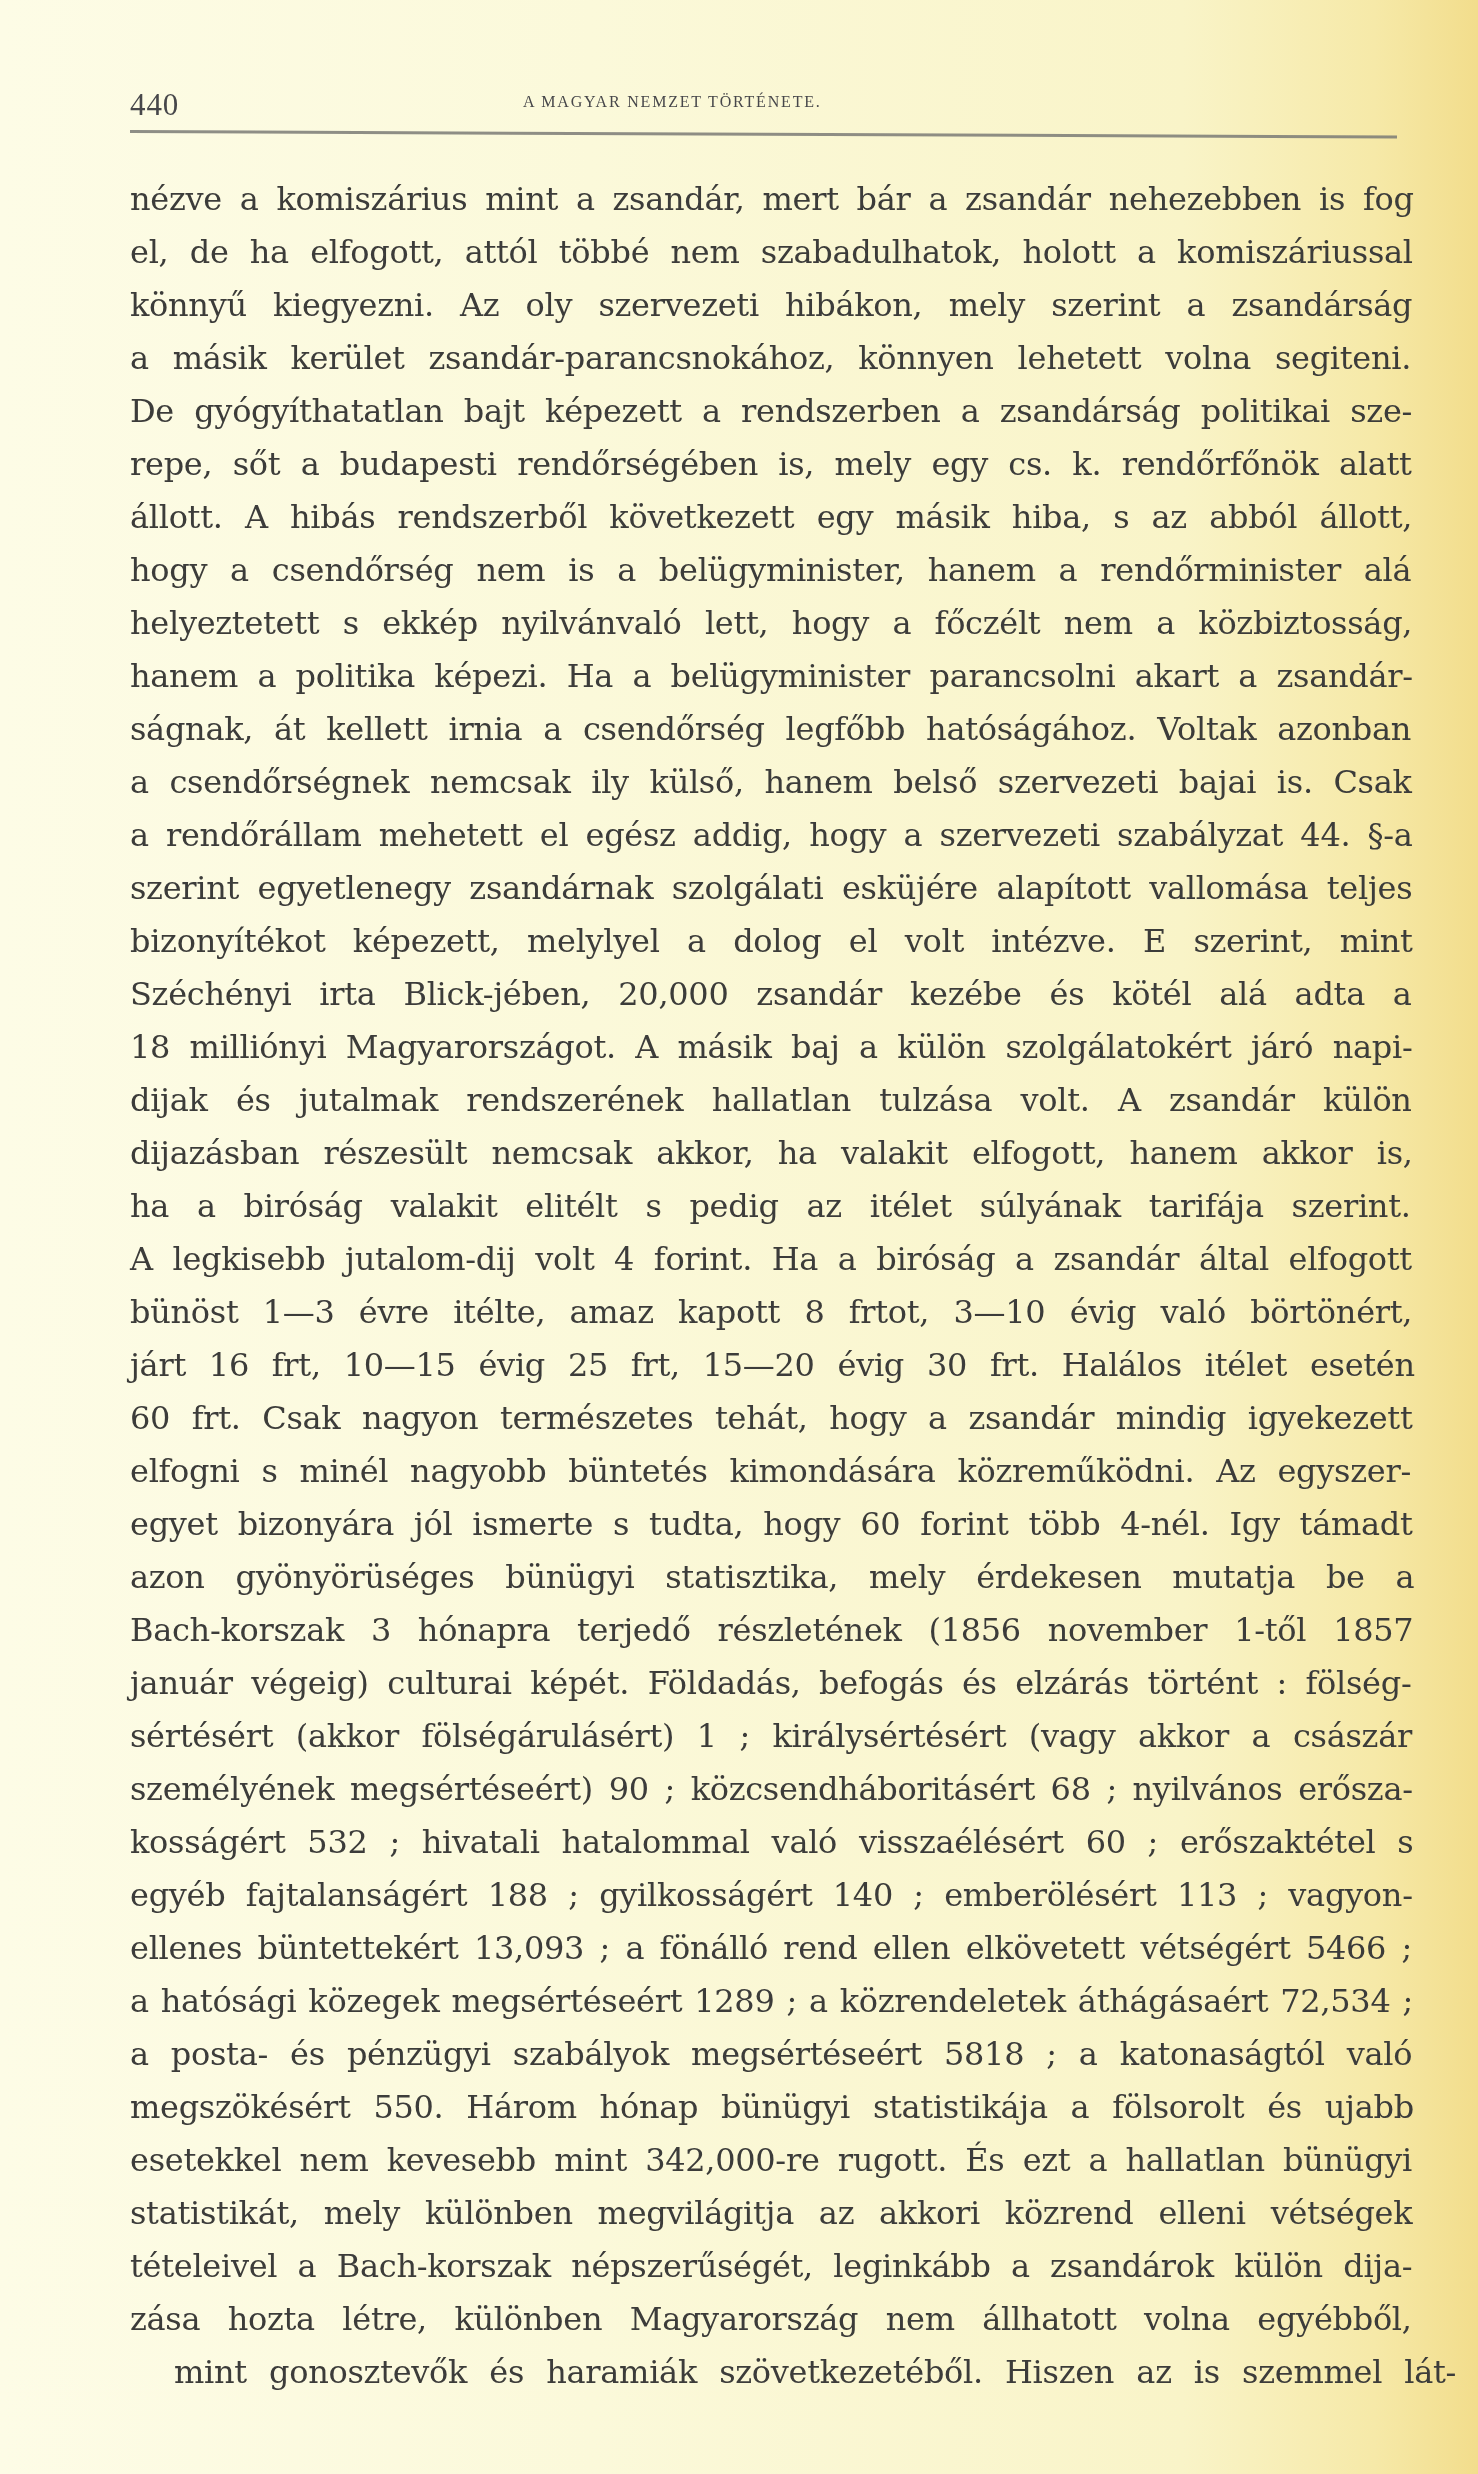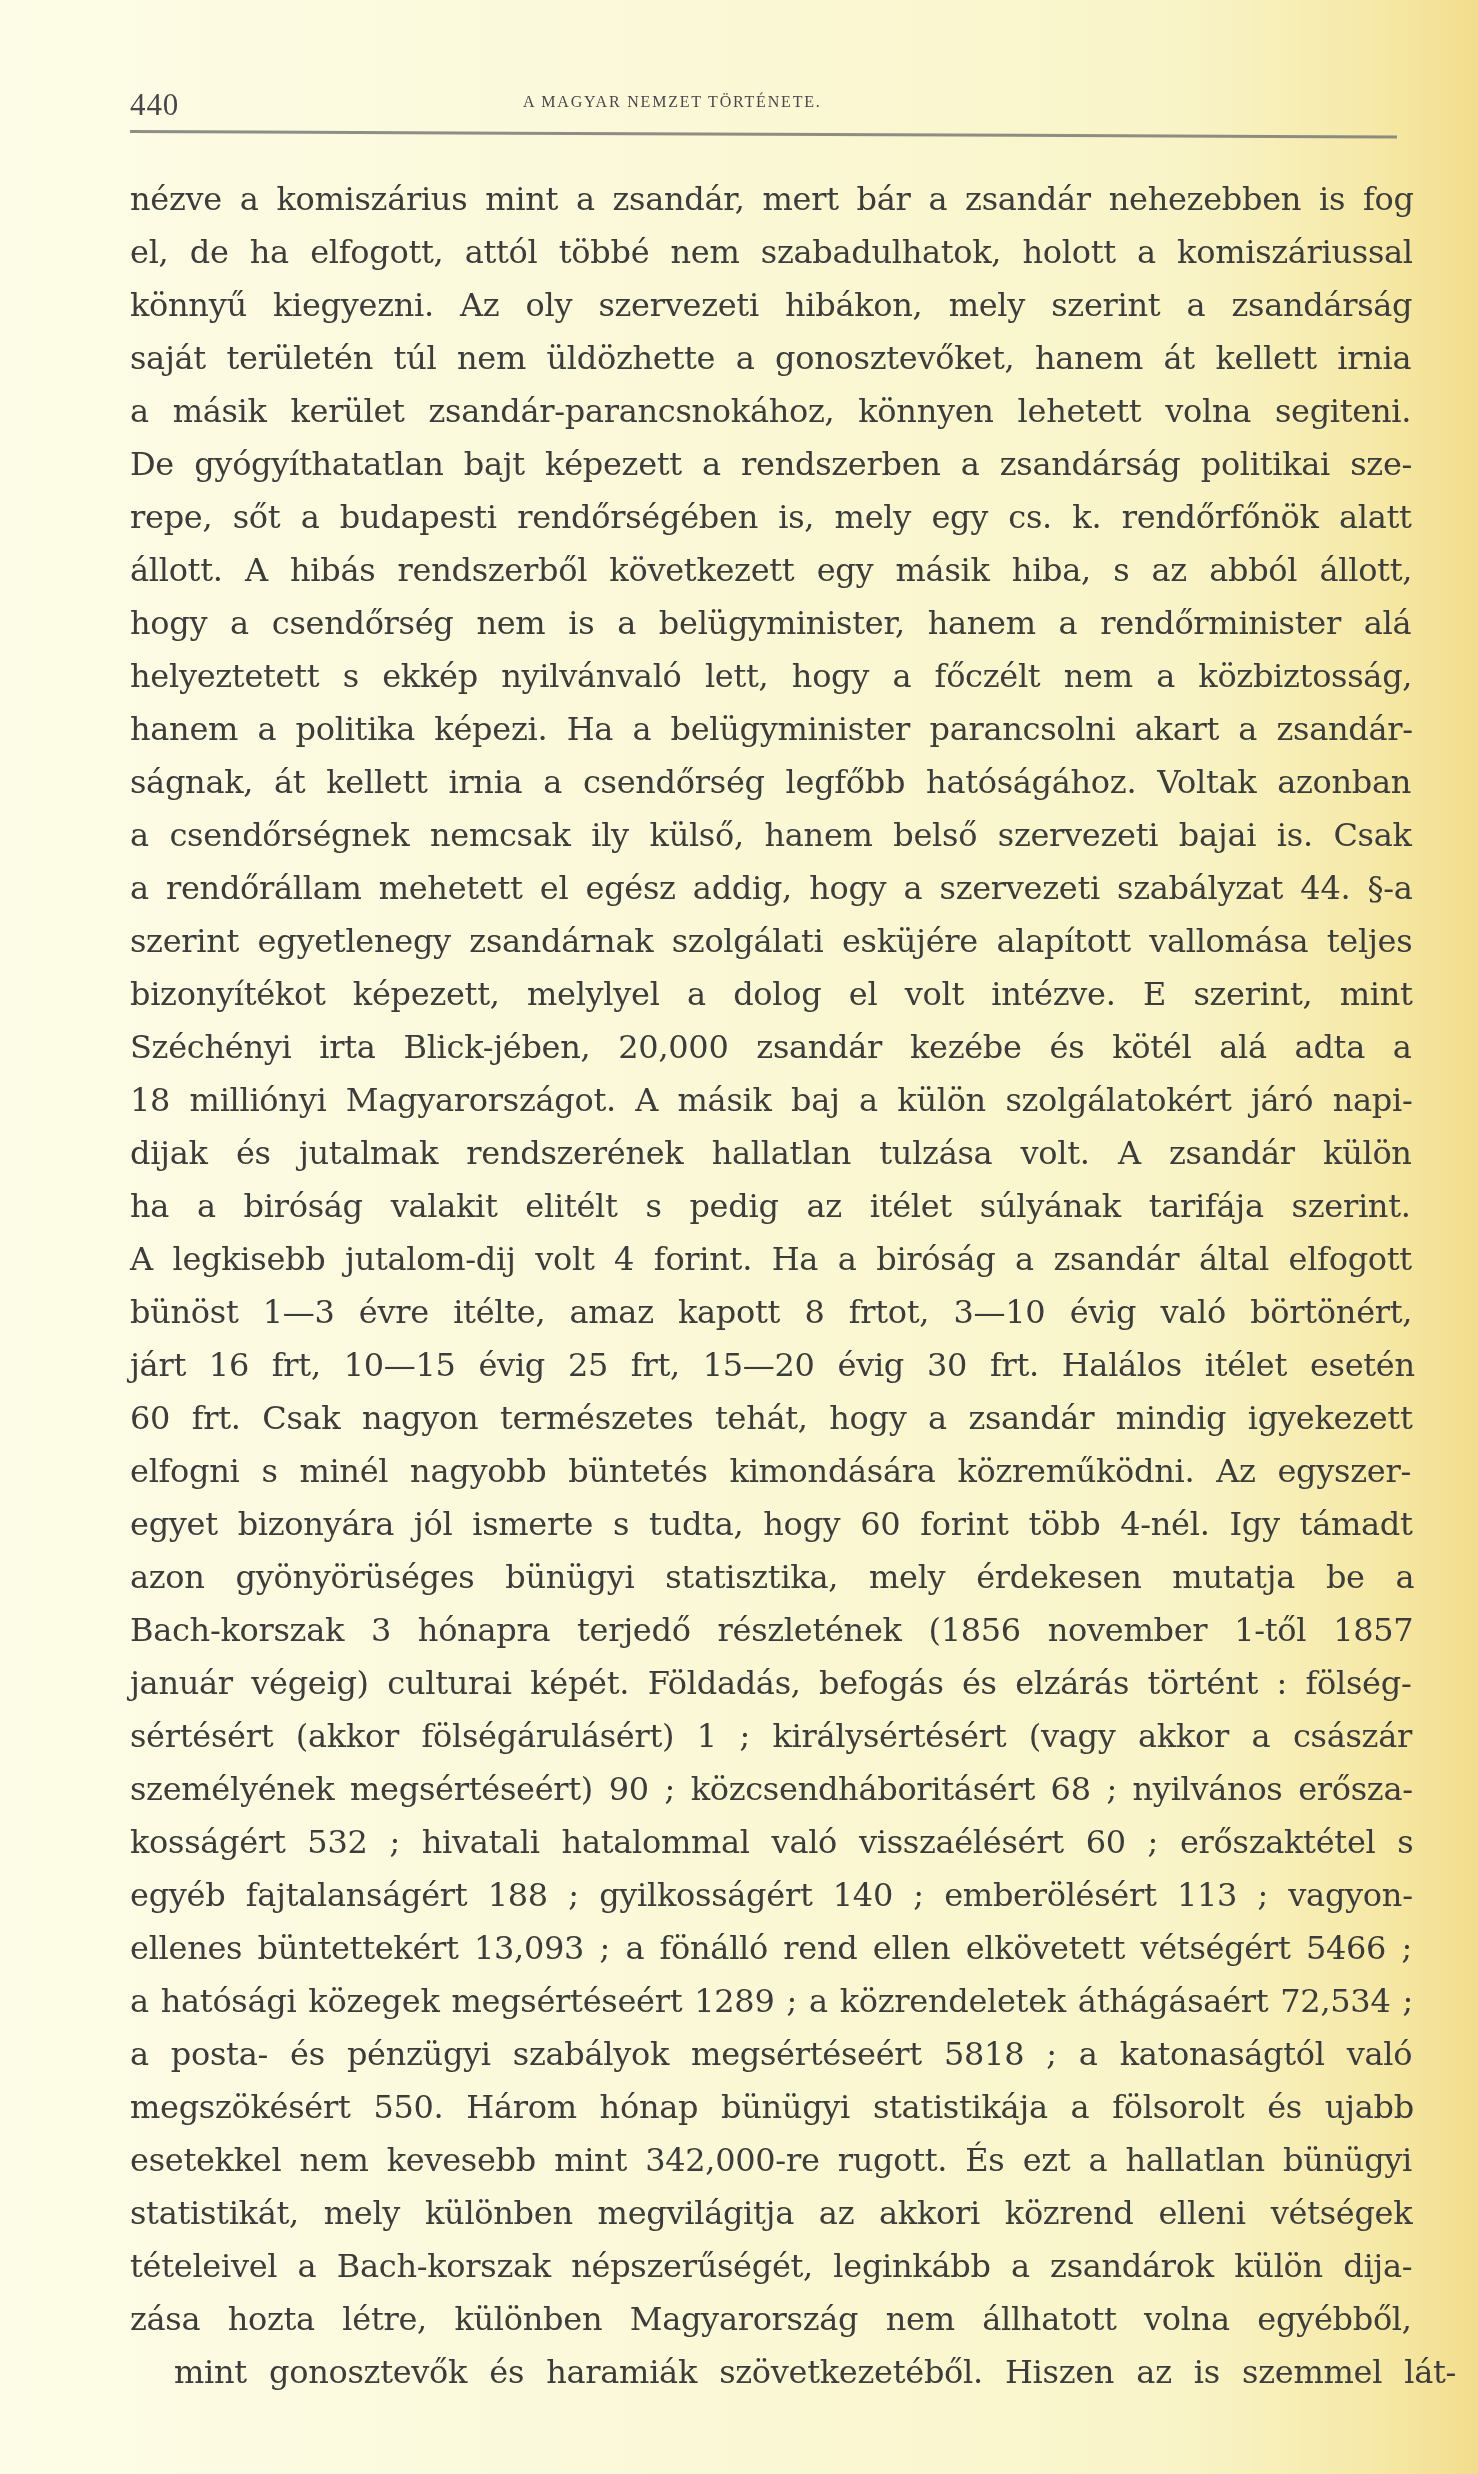--- a/index.html
+++ b/index.html
@@ -89,36 +89,36 @@
   <div class="running-head">
     <span class="page-number">440</span>
     <span class="header-title">A MAGYAR NEMZET TÖRTÉNETE.</span>
   </div>
   <div class="header-rule"></div>
 
   <div class="body-text" id="body-text">
       <span class="line" style="white-space: nowrap; display: block; width: 1279px; word-spacing: 8px; text-align: left; text-align-last: left;">nézve a komiszárius mint a zsandár, mert bár a zsandár nehezebben is fog</span>
       <span class="line" style="white-space: nowrap; display: block; width: 1279px; word-spacing: 11.4px; text-align: left; text-align-last: left;">el, de ha elfogott, attól többé nem szabadulhatok, holott a komiszáriussal</span>
       <span class="line" style="white-space: nowrap; display: block; width: 1279px; word-spacing: 16.3px; text-align: left; text-align-last: left;">könnyű kiegyezni. Az oly szervezeti hibákon, mely szerint a zsandárság</span>
-      <span class="line" style="white-space: nowrap; display: block; width: 1279px; word-spacing: 10.7px; text-align: left; text-align-last: left;">saját területén túl nem üldözhette a gonosztevőket, hanem át kellett irnia</span>
       <span class="line" style="white-space: nowrap; display: block; width: 1279px; word-spacing: 14px; text-align: left; text-align-last: left;">a másik kerület zsandár-parancsnokához, könnyen lehetett volna segiteni.</span>
       <span class="line" style="white-space: nowrap; display: block; width: 1279px; word-spacing: 10.3px; text-align: left; text-align-last: left;">De gyógyíthatatlan bajt képezett a rendszerben a zsandárság politikai sze-</span>
       <span class="line" style="white-space: nowrap; display: block; width: 1279px; word-spacing: 10.5px; text-align: left; text-align-last: left;">repe, sőt a budapesti rendőrségében is, mely egy cs. k. rendőrfőnök alatt</span>
       <span class="line" style="white-space: nowrap; display: block; width: 1279px; word-spacing: 12.4px; text-align: left; text-align-last: left;">állott. A hibás rendszerből következett egy másik hiba, s az abból állott,</span>
       <span class="line" style="white-space: nowrap; display: block; width: 1279px; word-spacing: 13px; text-align: left; text-align-last: left;">hogy a csendőrség nem is a belügyminister, hanem a rendőrminister alá</span>
       <span class="line" style="white-space: nowrap; display: block; width: 1279px; word-spacing: 13.5px; text-align: left; text-align-last: left;">helyeztetett s ekkép nyilvánvaló lett, hogy a főczélt nem a közbiztosság,</span>
       <span class="line" style="white-space: nowrap; display: block; width: 1279px; word-spacing: 9.5px; text-align: left; text-align-last: left;">hanem a politika képezi. Ha a belügyminister parancsolni akart a zsandár-</span>
       <span class="line" style="white-space: nowrap; display: block; width: 1279px; word-spacing: 11px; text-align: left; text-align-last: left;">ságnak, át kellett irnia a csendőrség legfőbb hatóságához. Voltak azonban</span>
       <span class="line" style="white-space: nowrap; display: block; width: 1279px; word-spacing: 10.8px; text-align: left; text-align-last: left;">a csendőrségnek nemcsak ily külső, hanem belső szervezeti bajai is. Csak</span>
       <span class="line" style="white-space: nowrap; display: block; width: 1279px; word-spacing: 7.3px; text-align: left; text-align-last: left;">a rendőrállam mehetett el egész addig, hogy a szervezeti szabályzat 44. §-a</span>
       <span class="line" style="white-space: nowrap; display: block; width: 1279px; word-spacing: 8.6px; text-align: left; text-align-last: left;">szerint egyetlenegy zsandárnak szolgálati esküjére alapított vallomása teljes</span>
       <span class="line" style="white-space: nowrap; display: block; width: 1279px; word-spacing: 17.5px; text-align: left; text-align-last: left;">bizonyítékot képezett, melylyel a dolog el volt intézve. E szerint, mint</span>
       <span class="line" style="white-space: nowrap; display: block; width: 1279px; word-spacing: 18px; text-align: left; text-align-last: left;">Széchényi irta Blick-jében, 20,000 zsandár kezébe és kötél alá adta a</span>
       <span class="line" style="white-space: nowrap; display: block; width: 1279px; word-spacing: 9.6px; text-align: left; text-align-last: left;">18 milliónyi Magyarországot. A másik baj a külön szolgálatokért járó napi-</span>
       <span class="line" style="white-space: nowrap; display: block; width: 1279px; word-spacing: 18.4px; text-align: left; text-align-last: left;">dijak és jutalmak rendszerének hallatlan tulzása volt. A zsandár külön</span>
+      <span class="line" style="white-space: nowrap; display: block; width: 1279px; word-spacing: 14.3px; text-align: left; text-align-last: left;">dijazásban részesült nemcsak akkor, ha valakit elfogott, hanem akkor is,</span>
       <span class="line" style="white-space: nowrap; display: block; width: 1279px; word-spacing: 18px; text-align: left; text-align-last: left;">ha a biróság valakit elitélt s pedig az itélet súlyának tarifája szerint.</span>
       <span class="line" style="white-space: nowrap; display: block; width: 1279px; word-spacing: 9.8px; text-align: left; text-align-last: left;">A legkisebb jutalom-dij volt 4 forint. Ha a biróság a zsandár által elfogott</span>
       <span class="line" style="white-space: nowrap; display: block; width: 1279px; word-spacing: 14.4px; text-align: left; text-align-last: left;">bünöst 1—3 évre itélte, amaz kapott 8 frtot, 3—10 évig való börtönért,</span>
       <span class="line" style="white-space: nowrap; display: block; width: 1279px; word-spacing: 13px; text-align: left; text-align-last: left;">járt 16 frt, 10—15 évig 25 frt, 15—20 évig 30 frt. Halálos itélet esetén</span>
       <span class="line" style="white-space: nowrap; display: block; width: 1279px; word-spacing: 11.7px; text-align: left; text-align-last: left;">60 frt. Csak nagyon természetes tehát, hogy a zsandár mindig igyekezett</span>
       <span class="line" style="white-space: nowrap; display: block; width: 1279px; word-spacing: 12px; text-align: left; text-align-last: left;">elfogni s minél nagyobb büntetés kimondására közreműködni. Az egyszer-</span>
       <span class="line" style="white-space: nowrap; display: block; width: 1279px; word-spacing: 10px; text-align: left; text-align-last: left;">egyet bizonyára jól ismerte s tudta, hogy 60 forint több 4-nél. Igy támadt</span>
       <span class="line" style="white-space: nowrap; display: block; width: 1279px; word-spacing: 21px; text-align: left; text-align-last: left;">azon gyönyörüséges bünügyi statisztika, mely érdekesen mutatja be a</span>
       <span class="line" style="white-space: nowrap; display: block; width: 1279px; word-spacing: 17px; text-align: left; text-align-last: left;">Bach-korszak 3 hónapra terjedő részletének (1856 november 1-től 1857</span>
       <span class="line" style="white-space: nowrap; display: block; width: 1279px; word-spacing: 8.6px; text-align: left; text-align-last: left;">január végeig) culturai képét. Földadás, befogás és elzárás történt : fölség-</span>

